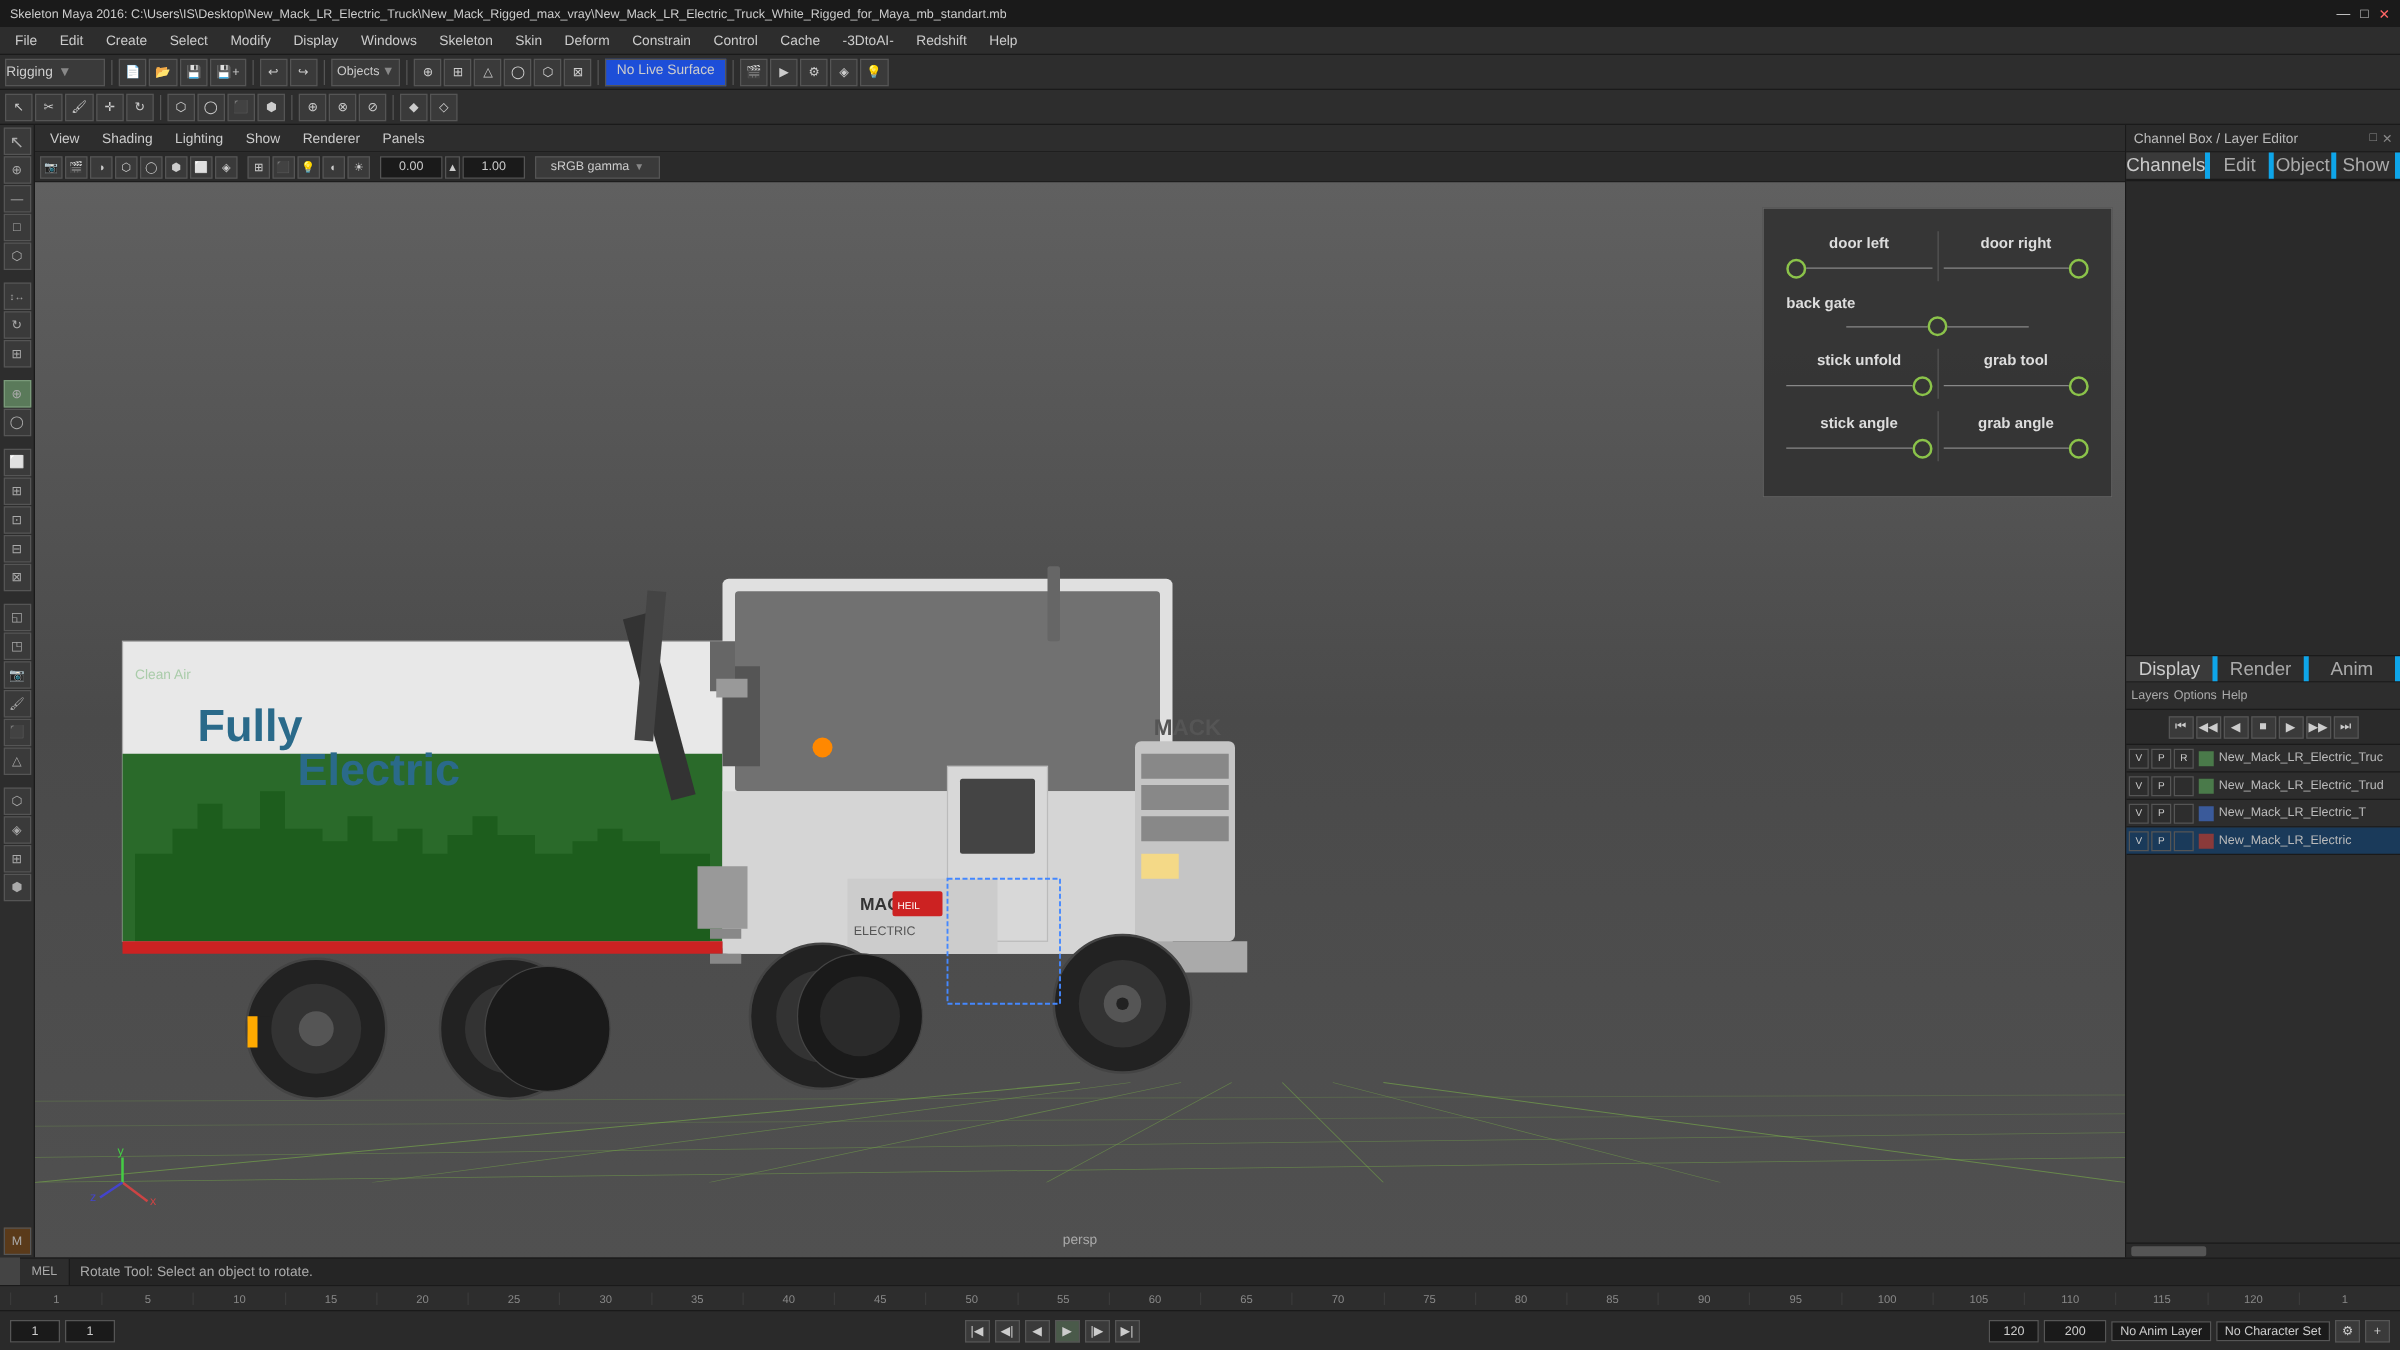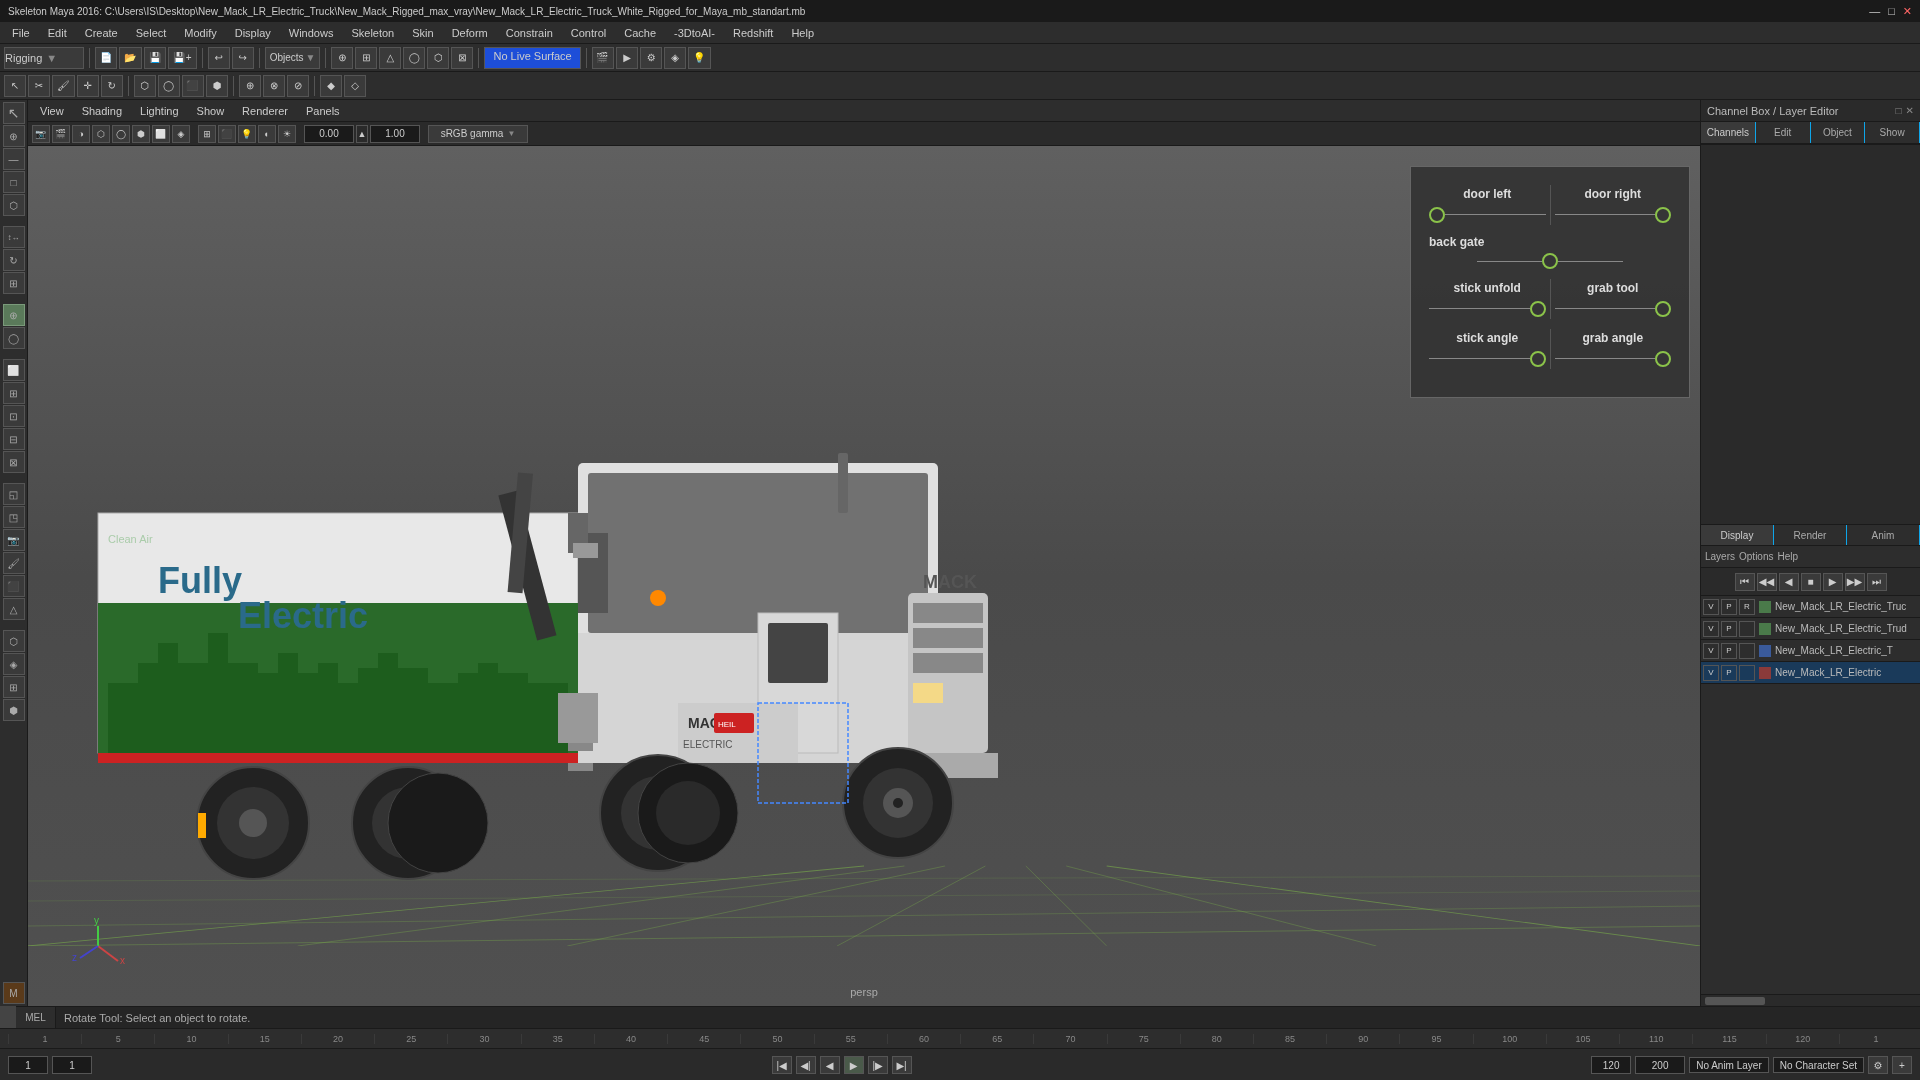--- a/index.html
+++ b/index.html
@@ -107,21 +107,21 @@
     }
     #right-panel-header {
       height: 22px; background: #2a2a2a; display: flex; align-items: center; justify-content: space-between;
       padding: 0 6px; border-bottom: 1px solid #1a1a1a;
     }
     #right-panel-tabs {
       height: 22px; background: #2d2d2d; display: flex; border-bottom: 1px solid #1a1a1a;
     }
     .rpanel-tab {
       flex: 1; display: flex; align-items: center; justify-content: center;
-      font-size: 10px; cursor: pointer; color: #aaa; border-right: 1px solid #0ea5e9;
+      font-size: 15px; cursor: pointer; color: #aaa; border-right: 4px solid #0ea5e9;
     }
     .rpanel-tab.active { background: #3a3a3a; color: #ccc; }
 
     
     #bottom-area {
       position: absolute; bottom: 0; left: 0; right: 0; height: 52px;
       background: #2a2a2a; border-top: 1px solid #1a1a1a;
     }
     #timeline-ruler {
       height: 20px; background: #2d2d2d; border-bottom: 1px solid #1a1a1a;

